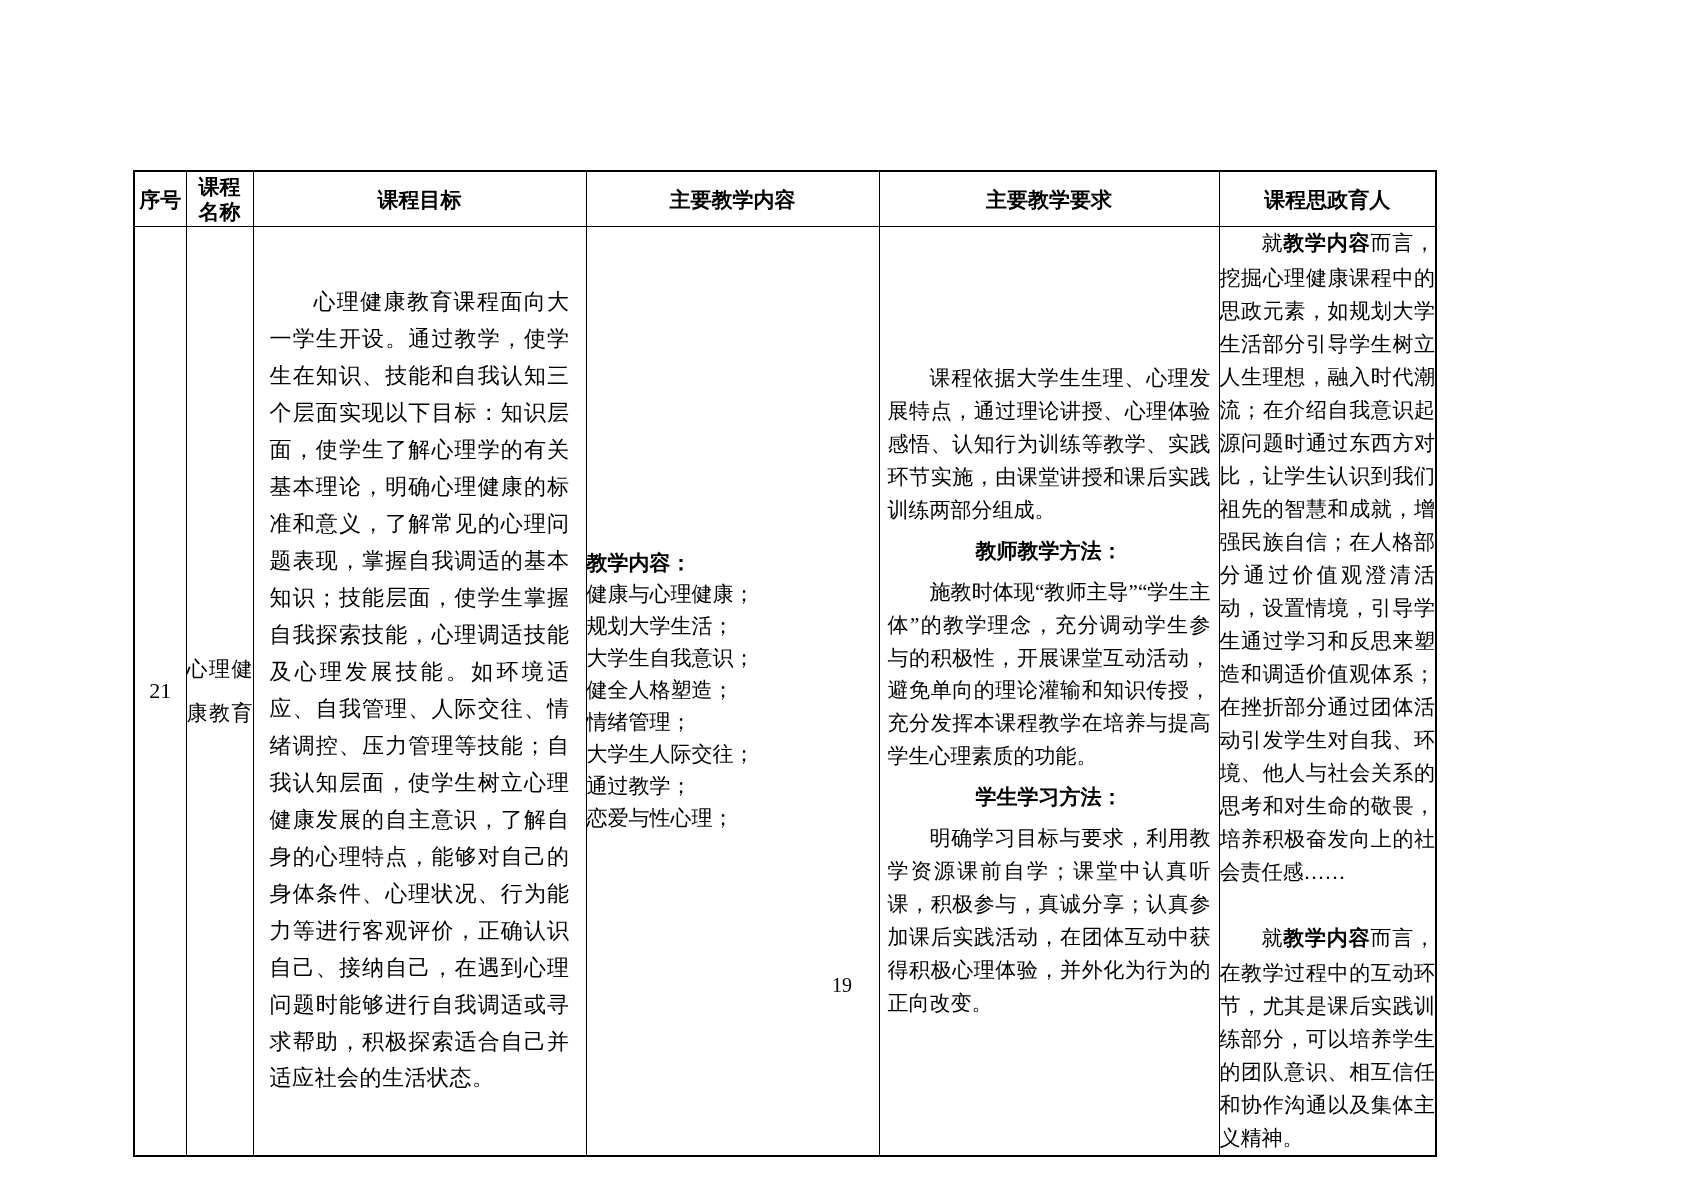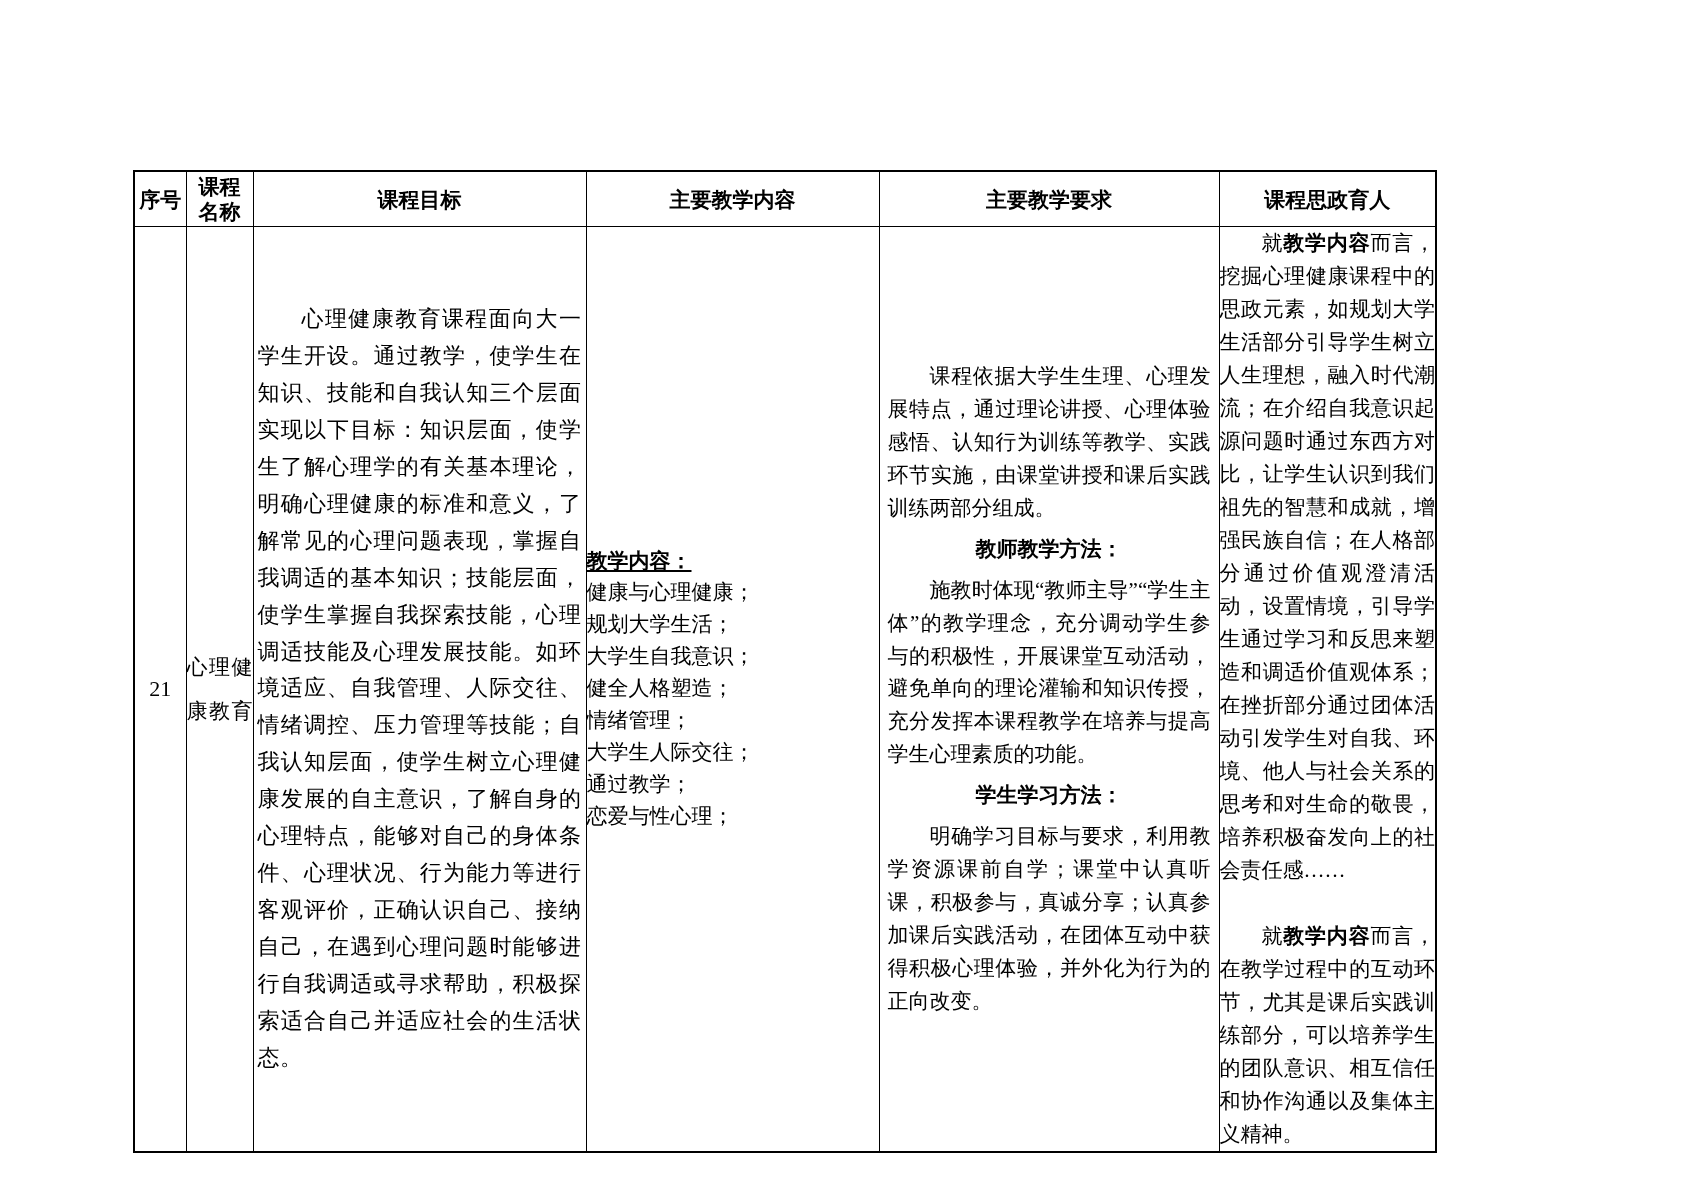--- a/index.html
+++ b/index.html
@@ -60,27 +60,26 @@
     text-align:justify;
     text-align-last:justify;
   }
   .obj-cell {
     padding:6px 8px 6px 10px;
     font-size:22px;
     line-height:1.68;
     text-align:justify;
     letter-spacing:0.5px;
   }
-  .obj-cell p { margin:4px; text-indent:2em; }
+  .obj-cell p { margin:16px; text-indent:2em; }
 
   .content-cell { padding:0 6px 0 42px; font-size:21px; line-height:1.52; }
   .content-title {
     font-family:"Liberation Sans","DejaVu Sans",sans-serif;
     font-weight:bold;
-    text-decoration:underline;
   }
 
   .req-cell {
     padding:0 10px 0 12px;
     font-size:21px;
     line-height:1.57;
     text-align:justify;
   }
   .req-cell p { margin:8px; text-indent:2em; }
   .req-head {
@@ -94,21 +93,21 @@
     vertical-align:top;
     padding:3px 10px 0 12px;
     font-size:21px;
     line-height:1.57;
     text-align:justify;
   }
   .ideo-cell p { margin:0; text-indent:2em; }
   .ideo-gap { height:33px; }
   .bold-hei {
     font-weight:bold;
-    font-family:Liberation Sans, sans-serif;
+    font-family:Liberation Mono, monospace;
   }
 
   .page-number {
     position:absolute;
     left:0; top:974px; width:100%;
     text-align:center;
     font-size:20px;
   }
 </style>
 </head>
@@ -165,13 +164,14 @@
       </td>
       <td class="ideo-cell">
         <p><span>就</span><span class="bold-hei">教学内容</span><span>而言，挖掘心理健康课程中的思政元素，如规划大学生活部分引导学生树立人生理想，融入时代潮流；在介绍自我意识起源问题时通过东西方对比，让学生认识到我们祖先的智慧和成就，增强民族自信；在人格部分通过价值观澄清活动，设置情境，引导学生通过学习和反思来塑造和调适价值观体系；在挫折部分通过团体活动引发学生对自我、环境、他人与社会关系的思考和对生命的敬畏，培养积极奋发向上的社会责任感……</span></p>
         <div class="ideo-gap"></div>
         <p><span>就</span><span class="bold-hei">教学内容</span><span>而言，在教学过程中的互动环节，尤其是课后实践训练部分，可以培养学生的团队意识、相互信任和协作沟通以及集体主义精神。</span></p>
       </td>
     </tr>
   </tbody>
     </table>
 
+  <div class="page-number">19</div>
 </div>
 
 </body></html>

